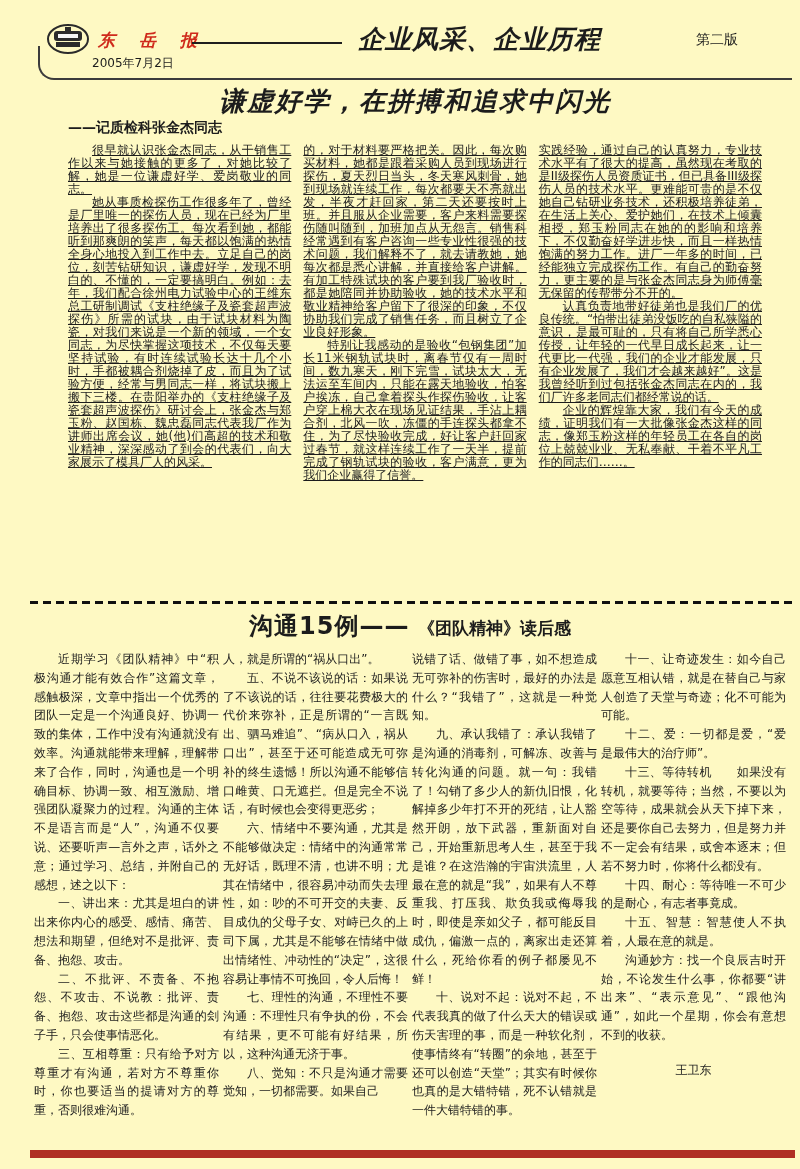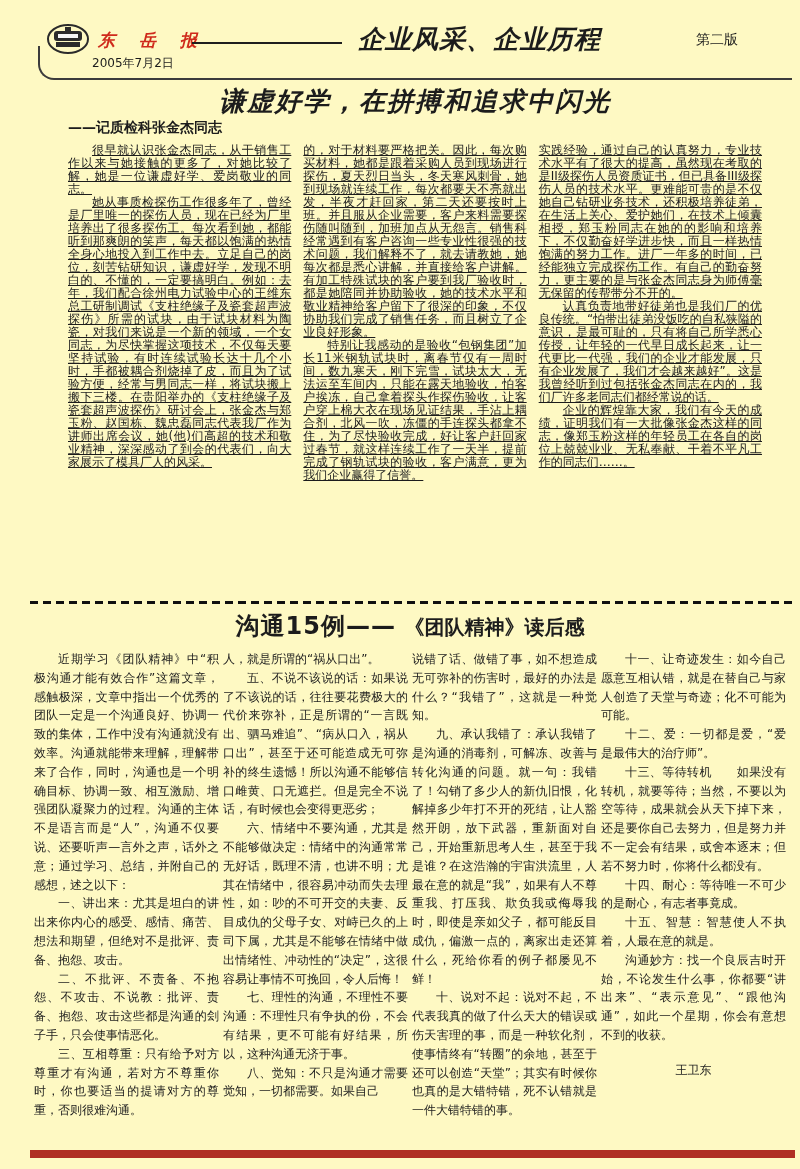--- a/index.html
+++ b/index.html
@@ -37,21 +37,21 @@
   .a1-cols { display:flex; gap:12px; margin-top:7px; height:468px; overflow:hidden; }
   .a1-col { flex:1 1 0; font-size:12px; line-height:13px; text-align:justify;text-decoration:underline; }
   
   .divider {
     position:absolute; top:601px; left:30px; width:765px; height:3px;
     background:repeating-linear-gradient(90deg,#101010 0 8px,transparent 8px 13px);
   }
   .a2 { position:absolute; top:610px; left:34px; width:752px; }
   .a2-title { text-align:center; margin:0 0 8px 0; white-space:nowrap; }
   .a2-title-main { font-size:24px; font-weight:bold; letter-spacing:1px; }
-  .a2-title-sub { font-size:20px; font-weight:600; }
+  .a2-title-sub { font-size:17px; font-weight:600; }
   .a2-cols { display:flex; gap:4px; height:472px; overflow:hidden; }
   .a2-col { flex:1 1 0; font-size:12px; line-height:18.8px; text-align:justify; }
   
   .para { margin:0; }
   .para.indent { text-indent:2em; }
   .para.cont { text-indent:0; }
   .para.sig { text-align:center; text-indent:0; margin-top:16px;font-family:Liberation Serif, serif; }
   
   .footer-bar { position:absolute; left:30px; bottom:11px; width:765px; height:8px; background:#b03024; }
 </style>

